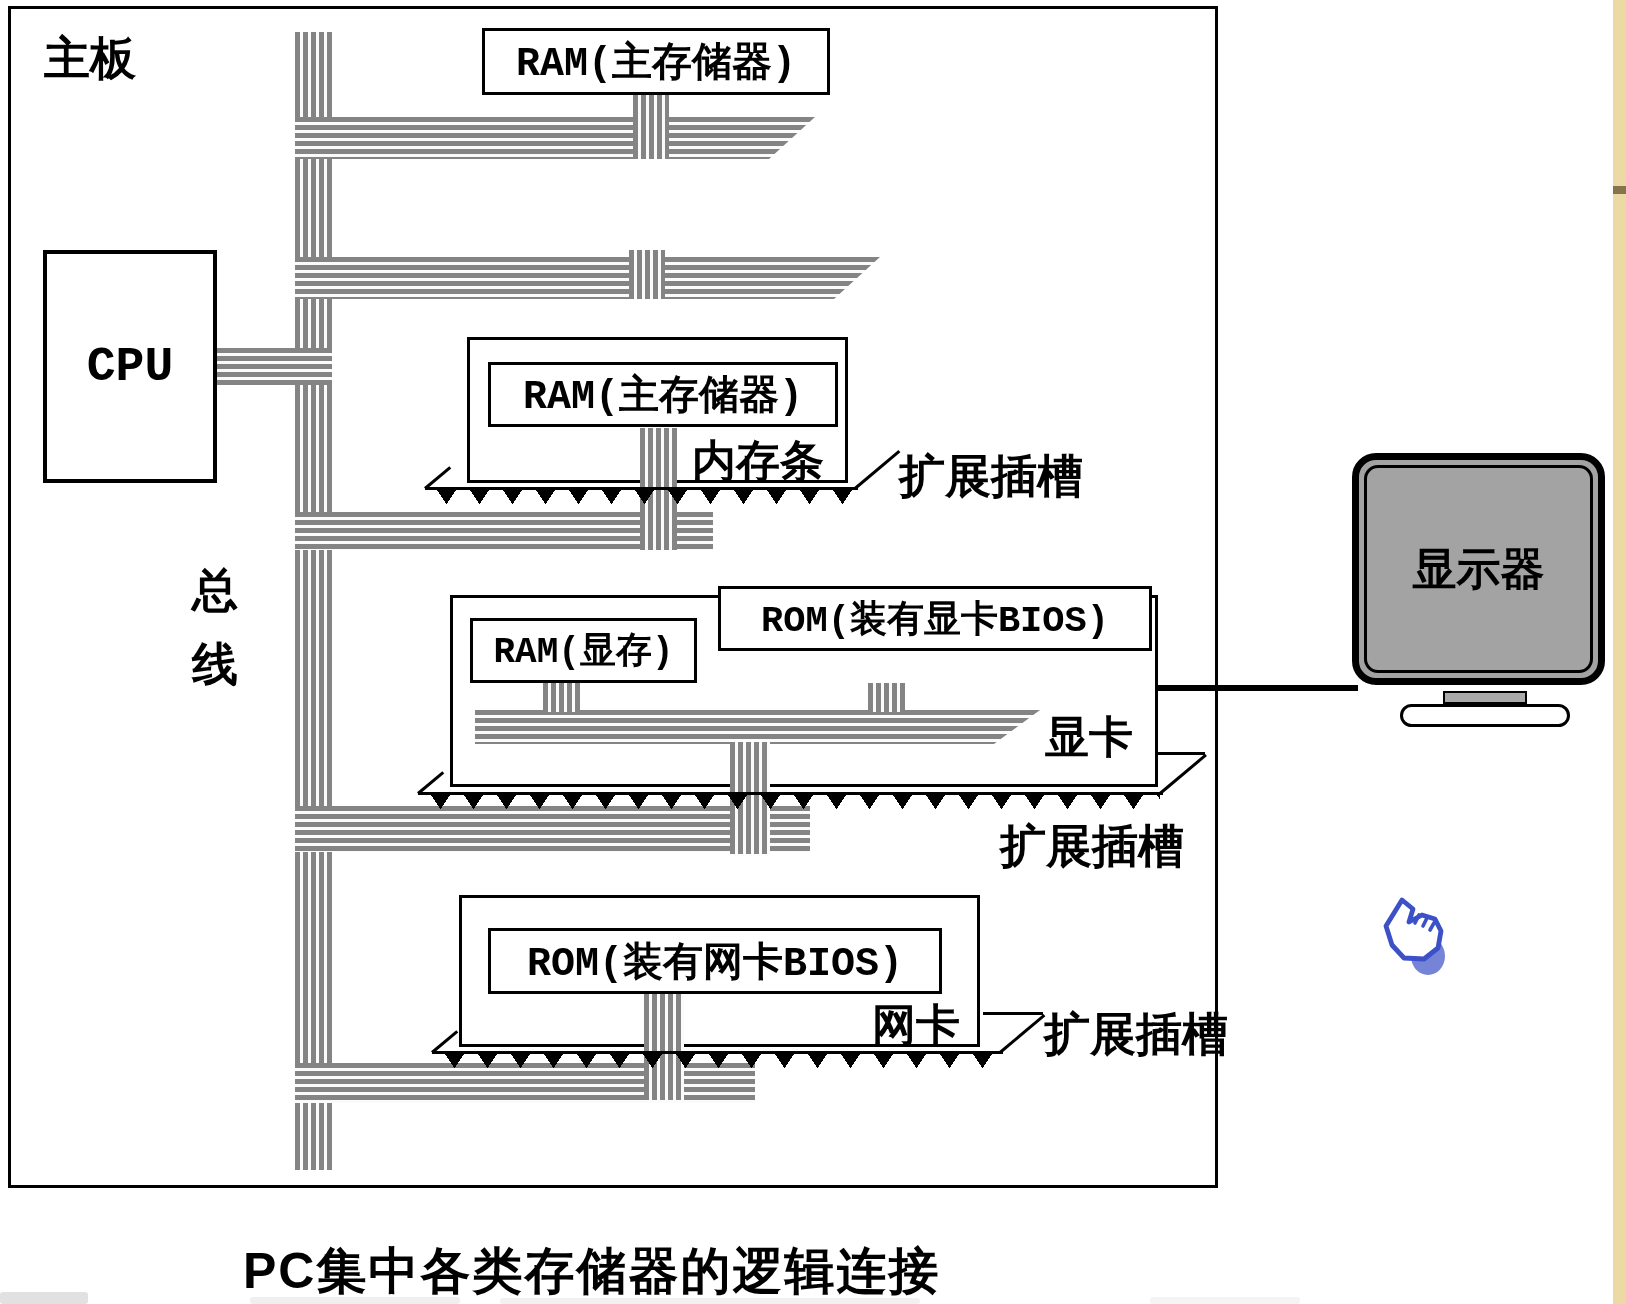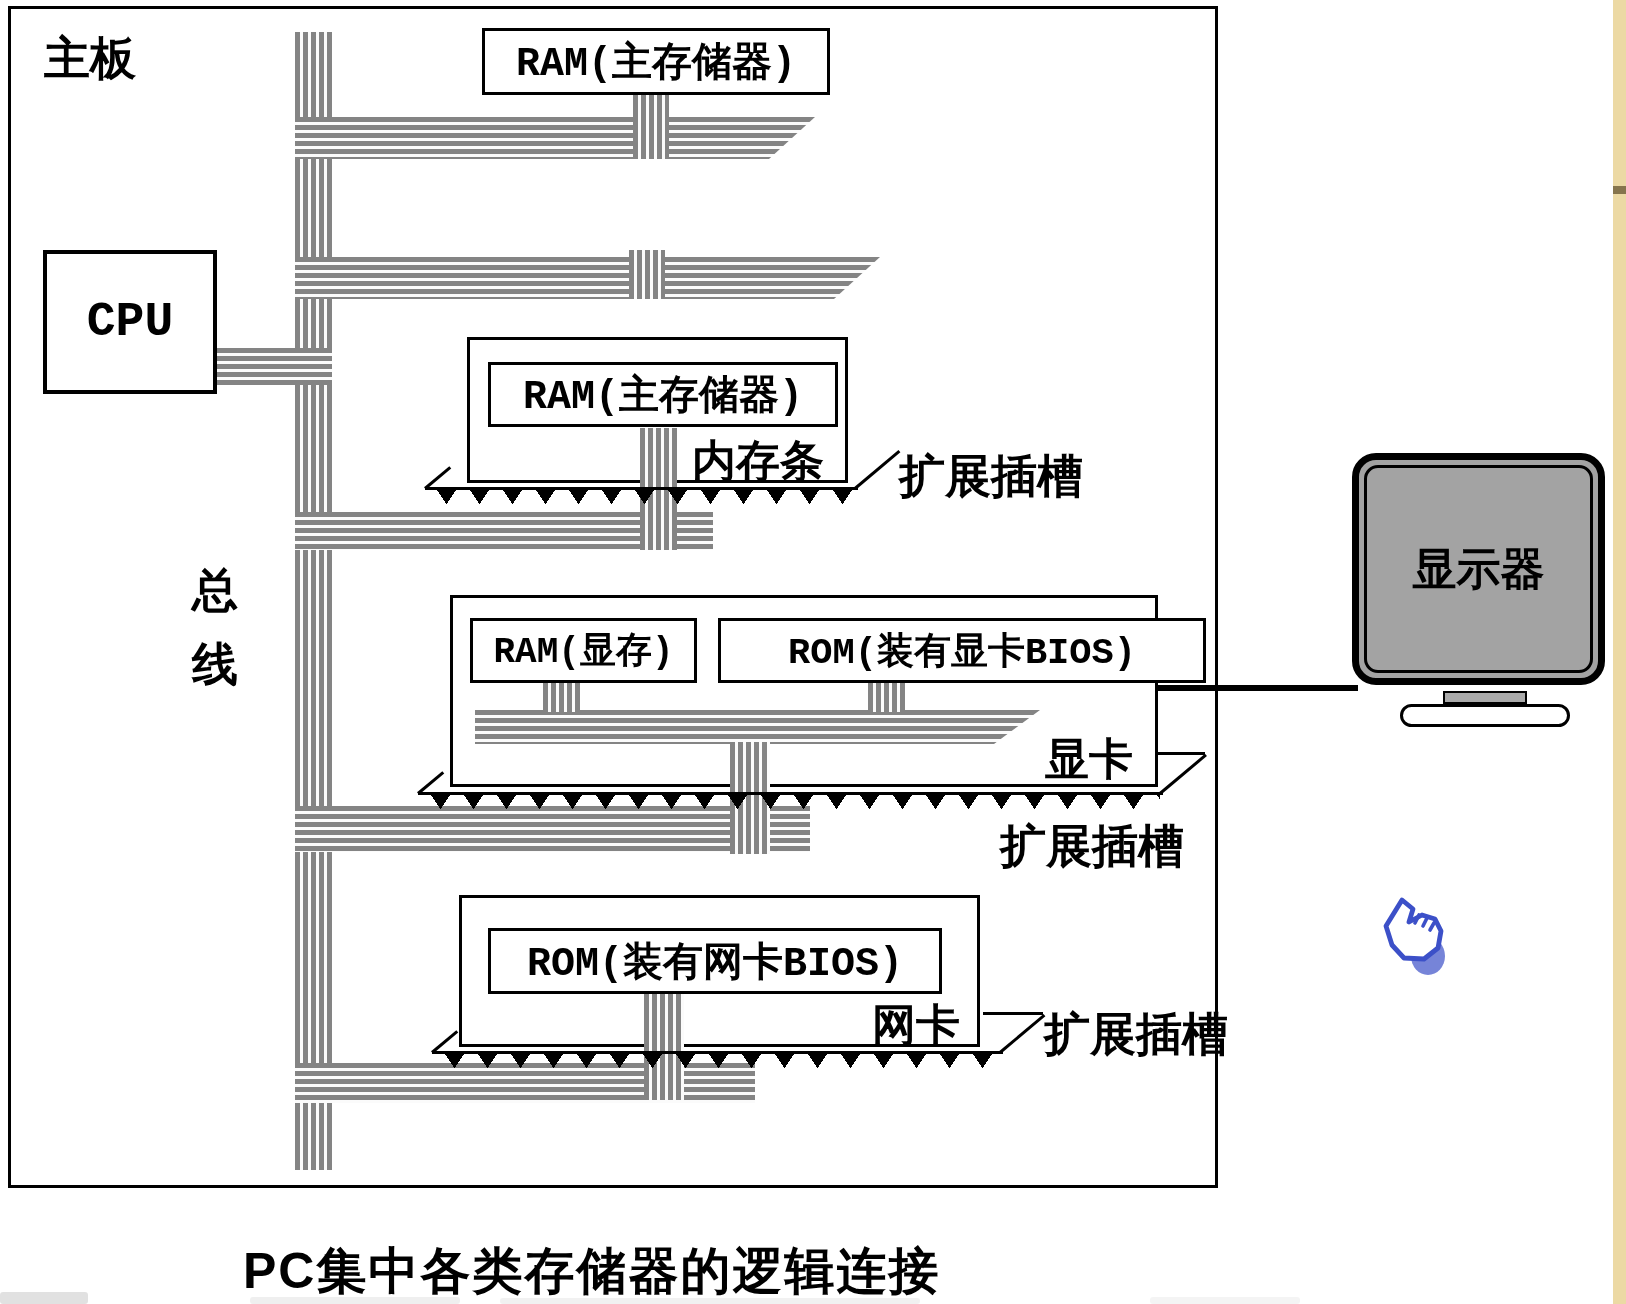--- a/index.html
+++ b/index.html
@@ -40,21 +40,21 @@
 <body>
 
 <div class="stage">
 
   <div class="abs" style="left:8px;top:6px;width:1210px;height:1182px;border:3px solid #000;box-sizing:border-box;"></div>
   <div class="label" style="left:44px;top:28px;font-size:46px;">主板</div>
 
   <div class="vband" style="left:295px;top:32px;width:37px;height:1138px;"></div>
   <div class="hband" style="left:217px;top:348px;width:115px;height:37px;"></div>
 
-  <div class="blackbox" style="left:43px;top:250px;width:174px;height:144px;border-width:4px;text-align:center;">
+  <div class="blackbox" style="left:43px;top:250px;width:174px;height:233px;border-width:4px;text-align:center;">
     <span class="boxtext" style="font-size:48px;">CPU</span>
   </div>
 
   <div class="label" style="left:192px;top:560px;font-size:46px;">总</div>
   <div class="label" style="left:192px;top:634px;font-size:46px;">线</div>
 
   <div class="hband taper" style="left:295px;top:117px;width:520px;height:42px;"></div>
   <div class="vband" style="left:633px;top:95px;width:36px;height:64px;"></div>
   <div class="blackbox" style="left:482px;top:28px;width:348px;height:67px;">
     <span class="boxtext" style="font-size:40px;">RAM(主存储器)</span>
@@ -78,24 +78,24 @@
 
   <div class="hband" style="left:295px;top:806px;width:515px;height:46px;"></div>
   <div class="blackbox" style="left:450px;top:595px;width:708px;height:192px;"></div>
   <div class="hband taper" style="left:475px;top:710px;width:565px;height:34px;z-index:5;"></div>
   <div class="vband" style="left:543px;top:683px;width:37px;height:29px;z-index:5;"></div>
   <div class="vband" style="left:868px;top:683px;width:37px;height:29px;z-index:5;"></div>
   <div class="vband" style="left:730px;top:742px;width:40px;height:112px;z-index:5;"></div>
   <div class="blackbox" style="left:470px;top:618px;width:227px;height:65px;z-index:6;">
     <span class="boxtext" style="font-size:36px;">RAM(显存)</span>
   </div>
-  <div class="blackbox" style="left:718px;top:618px;width:488px;height:65px;z-index:6;">
+  <div class="blackbox" style="left:718px;top:586px;width:434px;height:65px;z-index:6;">
     <span class="boxtext" style="font-size:37px;">ROM(装有显卡BIOS)</span>
   </div>
-  <div class="label" style="left:1045px;top:730px;font-size:44px;z-index:7;">显卡</div>
+  <div class="label" style="left:1045px;top:708px;font-size:44px;z-index:7;">显卡</div>
   <div class="slotline" style="left:418px;top:792px;width:745px;z-index:6;"></div>
   <div class="diag" style="left:418px;top:792px;width:33px;"></div>
   <div class="diag" style="left:1160px;top:792px;width:60px;"></div>
   <div class="slotline" style="left:1158px;top:752px;width:47px;"></div>
   <div class="teeth" style="left:424px;top:794px;width:736px;z-index:7;"></div>
   <div class="label" style="left:1000px;top:816px;font-size:46px;">扩展插槽</div>
 
   <div class="hband" style="left:295px;top:1063px;width:460px;height:40px;"></div>
   <div class="blackbox" style="left:459px;top:895px;width:521px;height:152px;"></div>
   <div class="vband" style="left:644px;top:994px;width:40px;height:106px;z-index:5;"></div>

